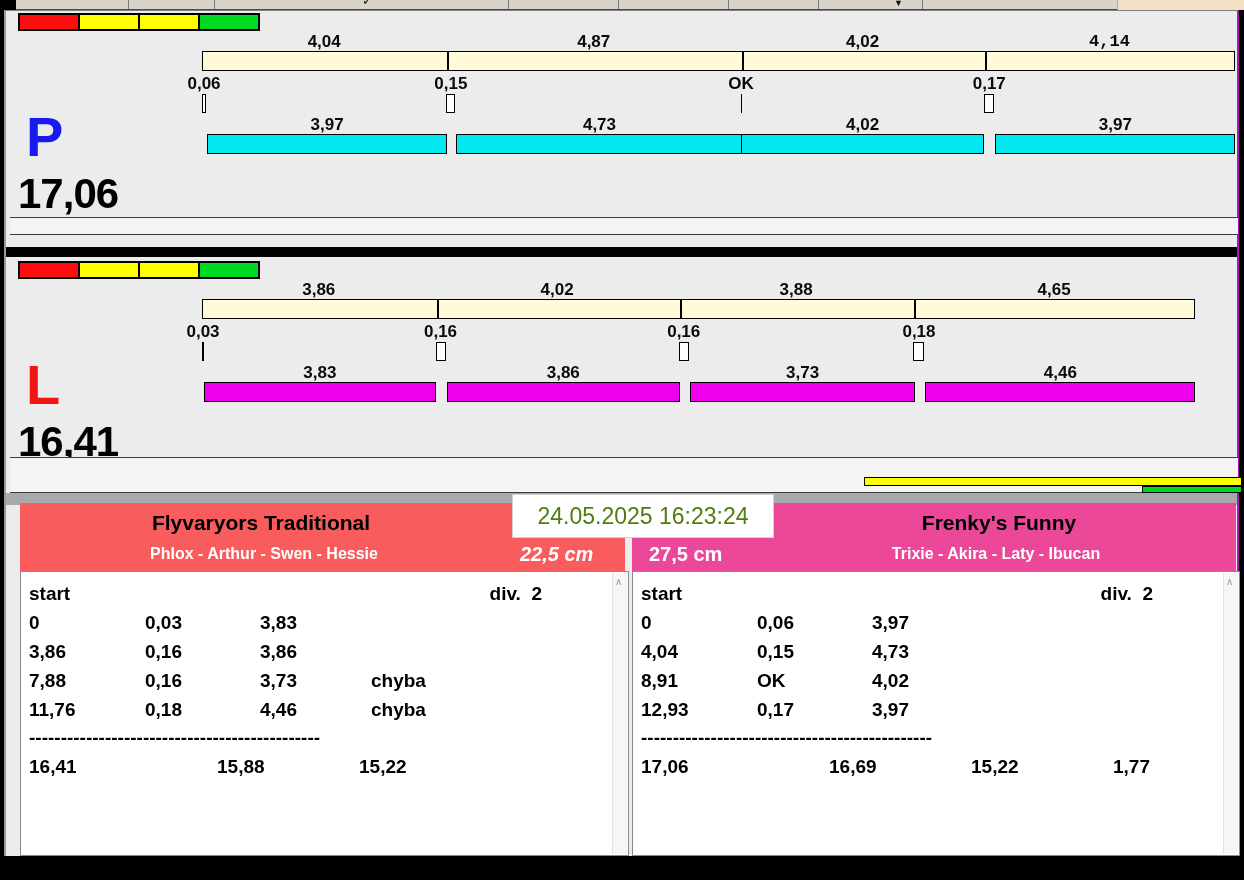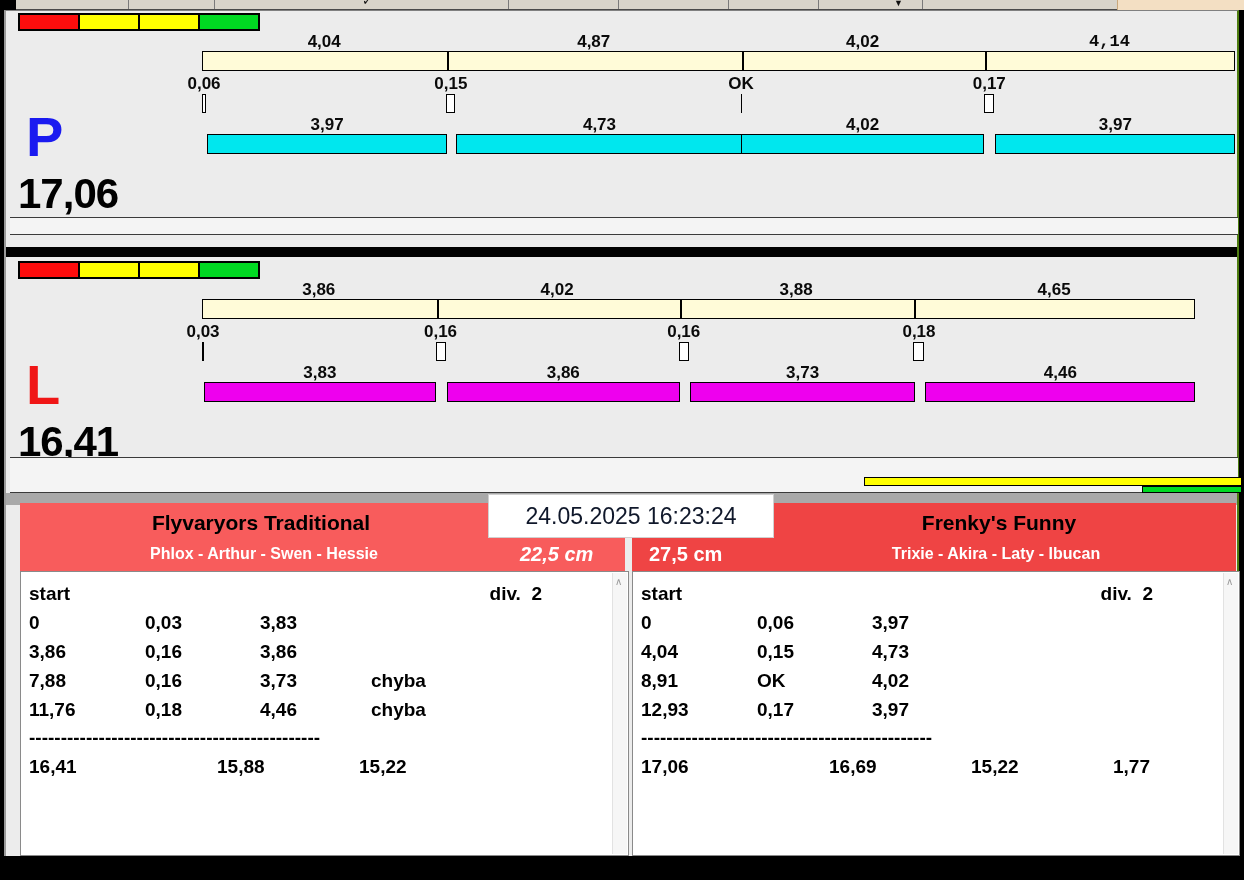--- a/index.html
+++ b/index.html
@@ -10,21 +10,21 @@
   
   .top-strip{position:absolute;left:16px;top:0;width:1101px;height:10px;
     background:#d8d4ca;border-bottom:1px solid #4a4a4a;box-sizing:border-box;overflow:hidden;}
   .tb-sep{position:absolute;top:0;width:1px;height:10px;background:#7a7a7a;}
   .tb-glyph{position:absolute;top:-6px;font-size:13px;color:#111;line-height:1;}
   .tb-drop{position:absolute;top:-1px;font-size:9px;color:#111;line-height:1;}
   .tan-window{position:absolute;left:1117px;top:0;width:127px;height:10px;background:#f3dfc3;border-left:1px solid #c9a87c;box-sizing:border-box;}
   
   .app{position:absolute;left:4px;top:10px;width:1235px;height:846px;
     background:#ececec;border-top:1px solid #808080;border-left:2px solid #9a9a9a;
-    border-right:2px solid #4d7c0f;box-sizing:border-box;}
+    border-right:2px solid #a21caf;box-sizing:border-box;}
   
   .lane{position:absolute;left:4px;width:1228px;}
   .strip{position:absolute;top:2px;left:8px;display:flex;border:2px solid #000;background:#000;}
   .strip-cell{width:58px;height:14px;}
   .strip-cell + .strip-cell{border-left:2px solid #000;}
   .seg-label{position:absolute;font-weight:bold;font-size:17px;color:#0a0a0a;text-align:center;line-height:1;}
   .split-bar{position:absolute;top:40px;height:20px;background:#fffbd8;border:1px solid #000;box-sizing:border-box;}
   .bar-divider{position:absolute;top:0;bottom:0;width:2px;background:#000;}
   .gap-marker{position:absolute;top:83px;height:19px;background:#fff;border:1px solid #000;box-sizing:border-box;}
   .gap-line{position:absolute;top:83px;height:19px;width:1px;background:#000;}
@@ -40,23 +40,23 @@
   .team-panel{position:absolute;top:492px;height:353px;}
   .team-header{position:absolute;left:0;right:4px;top:0;height:68px;}
   .team-title{position:absolute;top:8px;font-weight:bold;font-size:21px;color:#000;text-align:center;line-height:1.1;}
   .team-dogs{position:absolute;top:43px;font-weight:bold;font-size:16px;color:#fff;text-align:center;line-height:1;}
   .team-cm{position:absolute;top:41px;font-weight:bold;font-size:20px;color:#fff;line-height:1;}
   .team-table{position:absolute;left:0;right:0;top:68px;height:285px;background:#fff;
     border:1px solid #8a8a8a;box-sizing:border-box;overflow:hidden;}
   .tcell{position:absolute;font-weight:bold;font-size:19px;color:#000;white-space:pre;line-height:1;}
   .vscroll{position:absolute;top:1px;bottom:1px;right:1px;width:15px;background:#f6f6f6;border-left:1px solid #e2e2e2;box-sizing:border-box;}
   .scroll-chevron{position:absolute;top:4px;left:2px;font-size:10px;color:#9a9a9a;line-height:1;}
-  .date-box{position:absolute;left:482px;top:483px;width:286px;height:44px;background:#fff;
+  .date-box{position:absolute;left:506px;top:483px;width:262px;height:44px;background:#fff;
     border:1px solid #d0d0d0;box-sizing:border-box;display:flex;align-items:center;justify-content:center;
-    font-size:23px;color:#0f172a;}
+    font-size:23px;color:#4d7c0f;}
 </style>
 </head>
 <body>
 
 <div class="top-strip">
   <div class="tb-sep" style="left:112px"></div>
   <div class="tb-sep" style="left:198px"></div>
   <div class="tb-sep" style="left:492px"></div>
   <div class="tb-sep" style="left:602px"></div>
   <div class="tb-sep" style="left:712px"></div>
@@ -173,21 +173,21 @@
         <div class="tcell" style="left: 8px; top: 156px;">----------------------------------------------</div>
         <div class="tcell" style="left: 8px; top: 185px;">16,41</div>
         <div class="tcell" style="left: 196px; top: 185px;">15,88</div>
         <div class="tcell" style="left: 338px; top: 185px;">15,22</div>
         <div class="vscroll">
           <div class="scroll-chevron">∧</div>
         </div>
       </div>
     </div>
   <div id="team-right" class="team-panel" style="left:626px;width:608px">
-      <div class="team-header" style="background: #ef4444;">
+      <div class="team-header" style="background: #ec4899;">
         <div class="team-title" style="left: 126px; width: 482px;">Frenky's Funny</div>
         <div class="team-dogs" style="left: 120px; width: 488px;">Trixie - Akira - Laty - Ibucan</div>
         <div class="team-cm" style="left: 17px;">27,5 cm</div>
       </div>
       <div class="team-table">
         <div class="tcell" style="left: 8px; top: 12px;">start</div>
         <div class="tcell" style="right: 86px; top: 12px;">div.  2</div>
         <div class="tcell" style="left: 8px; top: 41px;">0</div>
         <div class="tcell" style="left: 124px; top: 41px;">0,06</div>
         <div class="tcell" style="left: 239px; top: 41px;">3,97</div>

